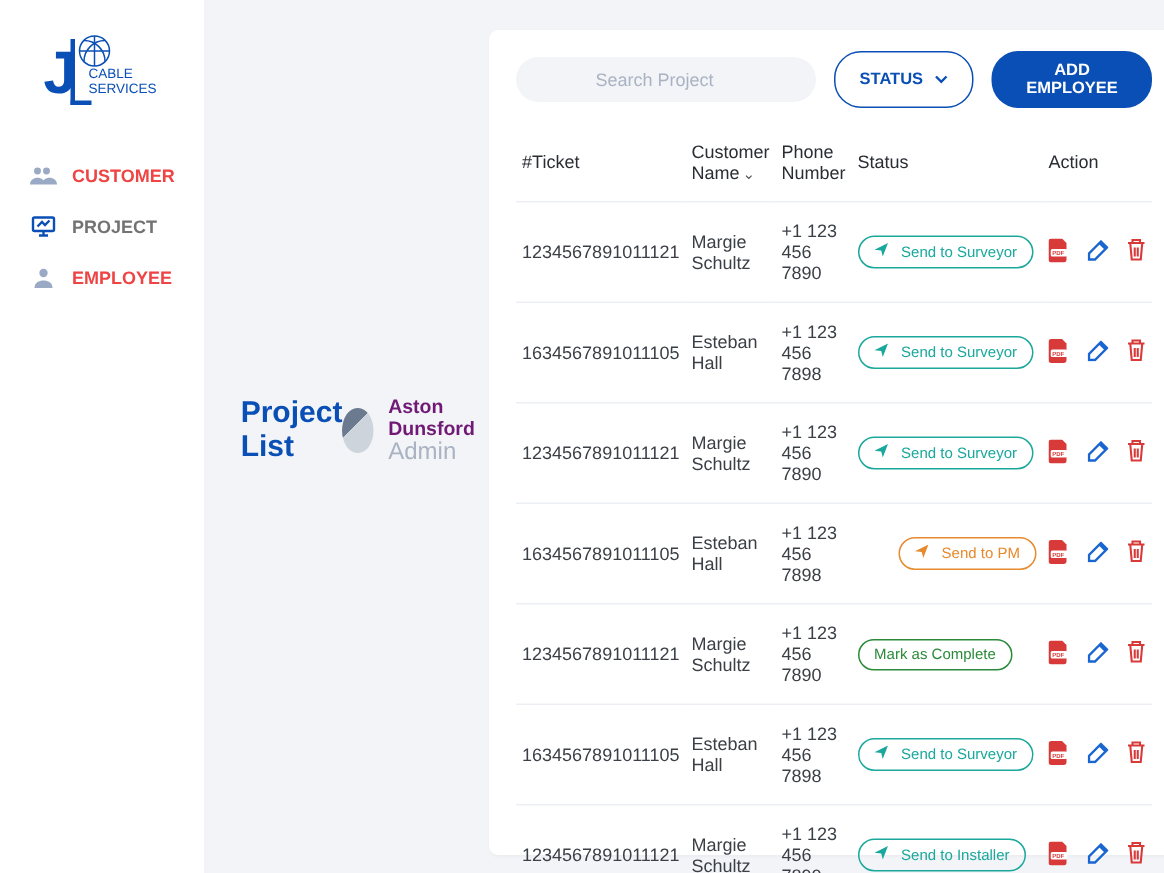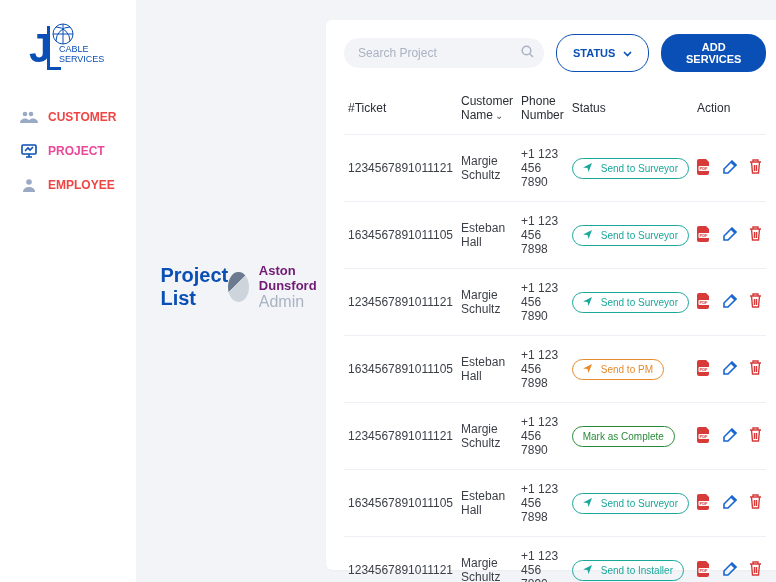--- a/index.html
+++ b/index.html
@@ -1,43 +1,43 @@
 <!DOCTYPE html>
 <html><head>
 <meta charset="utf-8">
 <style>
   * { box-sizing: border-box; margin: 0; padding: 0; font-family: Arial, sans-serif; }
   body { background: #fff; width: 776px; height: 582px; overflow: hidden; display: flex; }
   .sidebar { width: 155px; background: #fff; padding: 18px 8px 0 8px; }
   .logo { display: flex; justify-content: center; margin-bottom: 28px; }
   .nav-item { display: flex; align-items: center; gap: 10px; padding: 10px 12px; font-size: 12px; font-weight: 700; color: #ef4444; cursor: pointer; border-radius: 4px; }
-  .nav-item.active { color: #ec4899; }
+  .nav-item.active { color: #737373; }
   .nav-icon { width: 18px; height: 14px; display: inline-flex; align-items: center; justify-content: center; }
   .main { flex: 1; background: #f2f4f8; padding: 20px 24px 12px 24px; display: flex; flex-direction: row; }
   .header { display: flex; justify-content: space-between; align-items: center; margin-bottom: 16px; }
   .page-title { color: #0a4fb5; font-size: 20px; font-weight: 700; }
   .user-box { display: flex; align-items: center; gap: 10px; }
   .avatar { width: 30px; height: 30px; border-radius: 50%; background: linear-gradient(135deg,#6b7a8f 40%,#cdd4dc 40%); }
   .user-name { color: #701a75; font-size: 13px; font-weight: 600; }
   .user-role { color: #aab3c2; font-size: 16px; }
   .card { background: #fff; border-radius: 6px; padding: 14px 18px 6px 18px; flex: 1; box-shadow: 0 1px 2px rgba(0,0,0,0.03); display:flex; flex-direction:column;}
   .card-top { display: flex; align-items: center; justify-content: space-between; margin-bottom: 12px; gap: 12px; }
   .search { background: #f2f4f8; border-radius: 18px; padding: 7px 14px; display: flex; align-items: center; gap: 8px; width: 200px; }
-  .search input { border: none; background: transparent; outline: none; font-size: 12px; color: #0f172a; flex:1; }
+  .search input { border: none; background: transparent; outline: none; font-size: 12px; color: #0f172a; flex:1;margin-left:39px; }
   .search input::placeholder { color: #aab3c2; }
   .search-ic { color:#aab3c2; font-size:13px;}
   .top-right { display: flex; gap: 12px; }
   .status-btn { border: 1.5px solid #0a4fb5; color: #0a4fb5; background:#fff; border-radius: 18px; padding: 6px 16px; font-size: 11px; font-weight: 700; display: flex; align-items:center; gap:8px; cursor:pointer;}
   .add-btn { background: #0a4fb5; color: #fff; border: none; border-radius: 18px; padding: 7px 20px; font-size: 11px; font-weight: 700; cursor:pointer;}
   table { width: 100%; border-collapse: collapse; font-size: 12px; color: #3b3f46; }
   th { text-align: left; font-weight: 400; color: #2a2e34; padding: 10px 4px 12px 4px; }
   td { padding: 12px 4px; border-top: 1px solid #eceff4; vertical-align:middle;}
   .pill { border-radius: 14px; padding: 4px 10px; font-size: 10px; display: inline-flex; align-items:center; gap:9px; border:1px solid; white-space:nowrap;}
   .pill.surveyor { color:#1aa89c; border-color:#1aa89c; }
-  .pill.pm { color:#e68a2e; border-color:#e68a2e; }
+  .pill.pm { color:#e68a2e; border-color:#e68a2e;margin-left:27px; }
   .pill.complete { color:#2a8a3a; border-color:#2a8a3a; }
   .pill.installer { color:#1aa89c; border-color:#1aa89c; }
   .actions { display:flex; gap:12px; align-items:center; }
   .ic-pdf { color:#d83a3a; font-size:14px; }
   .ic-edit { color:#1a66d1; font-size:14px; }
   .ic-del { color:#d83a3a; font-size:14px; }
   .sort-caret { font-size:10px; color:#555; margin-left:2px;}
   .footer { display:flex; justify-content:flex-end; align-items:center; gap:6px; font-size:12px; color:#4a4f57; padding:10px 2px 0 0;text-align:center;}
   .chev { font-size:11px; color:#4a4f57; cursor:pointer; padding:0 2px;}
 </style>
@@ -121,21 +121,21 @@
       </div>
       <div class="top-right">
         <button class="status-btn">
           <span>STATUS</span>
           <span>
             <svg width="9" height="6" viewBox="0 0 9 6">
                 <path d="M1 1l3.5 3.5L8 1" fill="none" stroke="#0a4fb5" stroke-width="1.6"></path>
               </svg>
           </span>
         </button>
-        <button class="add-btn">ADD SERVICES</button>
+        <button class="add-btn">ADD EMPLOYEE</button>
       </div>
     </div>
 
     <table>
       <thead>
         <tr>
           <th>#Ticket</th>
           <th><span>Customer Name</span><span class="sort-caret">⌄</span></th>
           <th>Phone Number</th>
           <th>Status</th>

